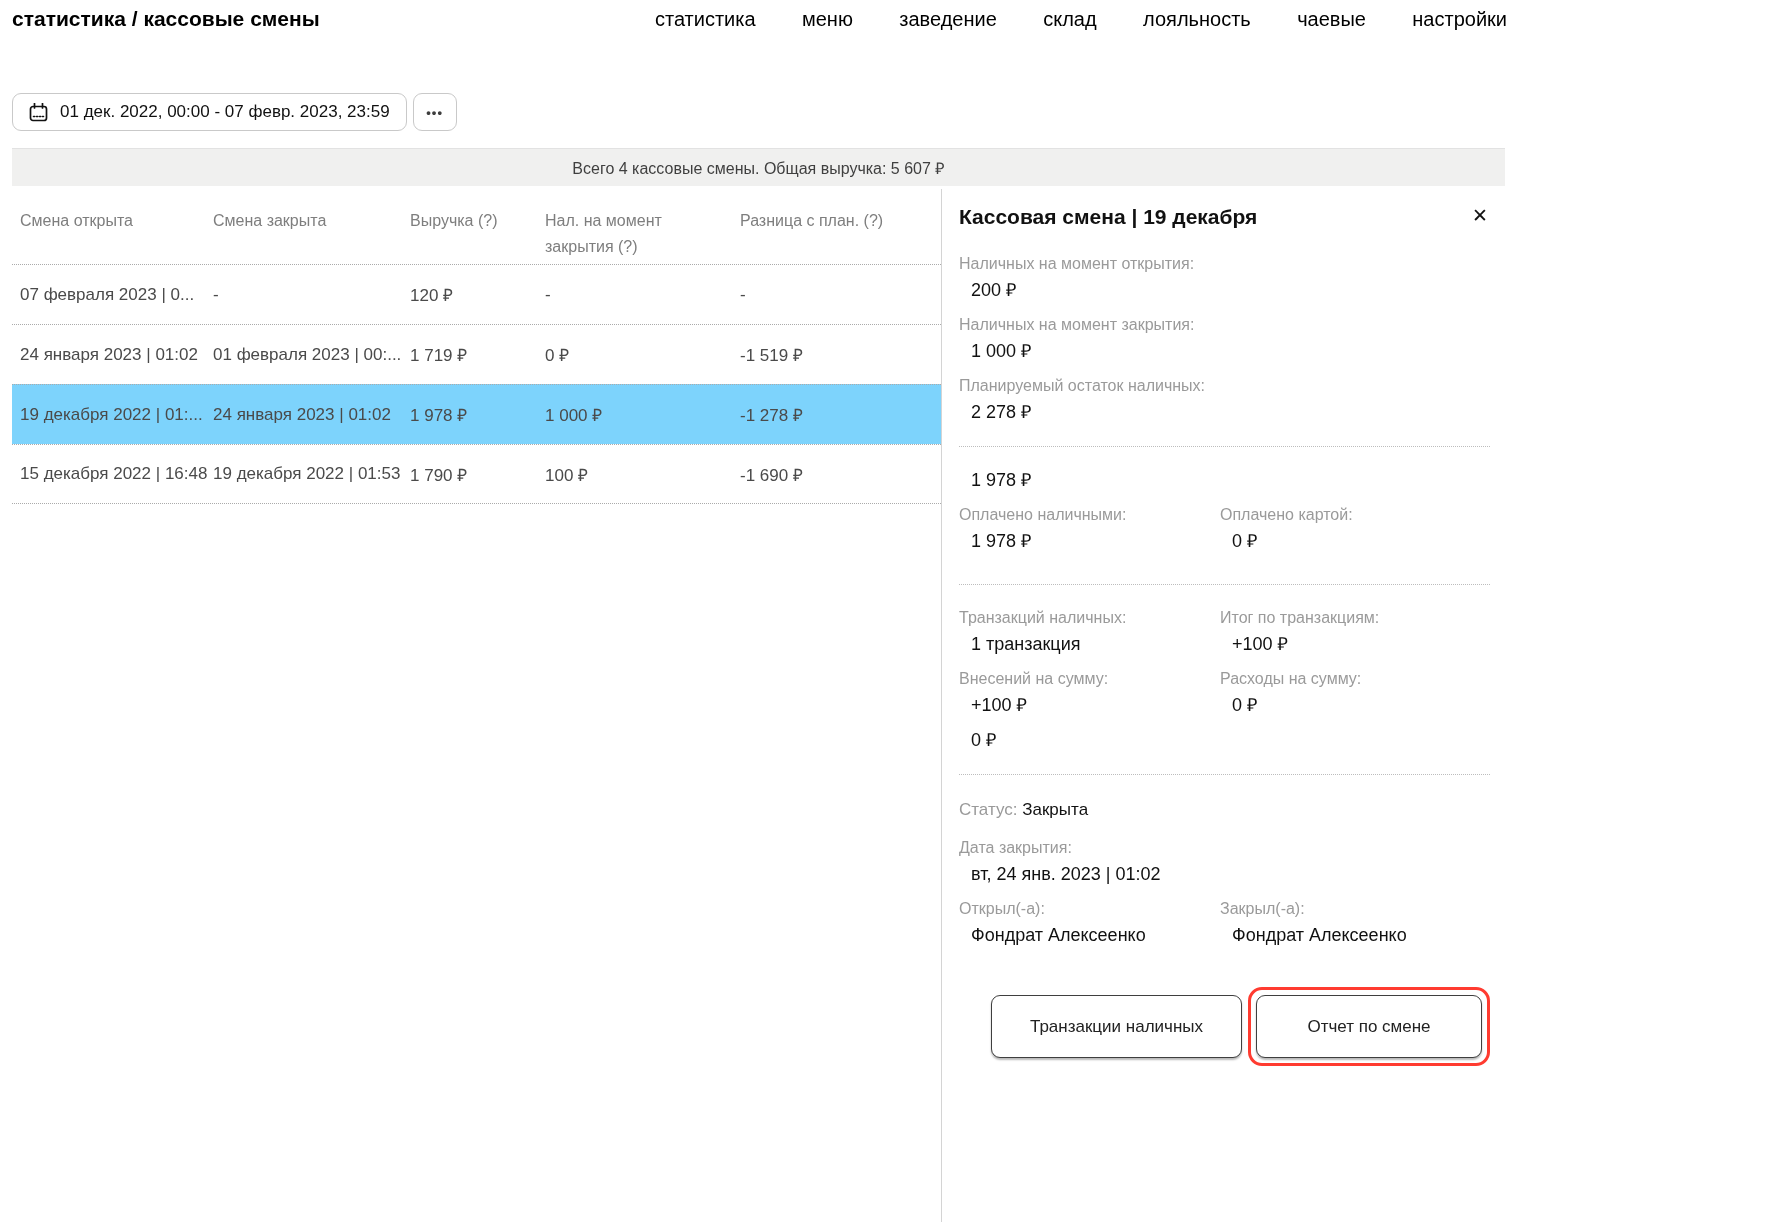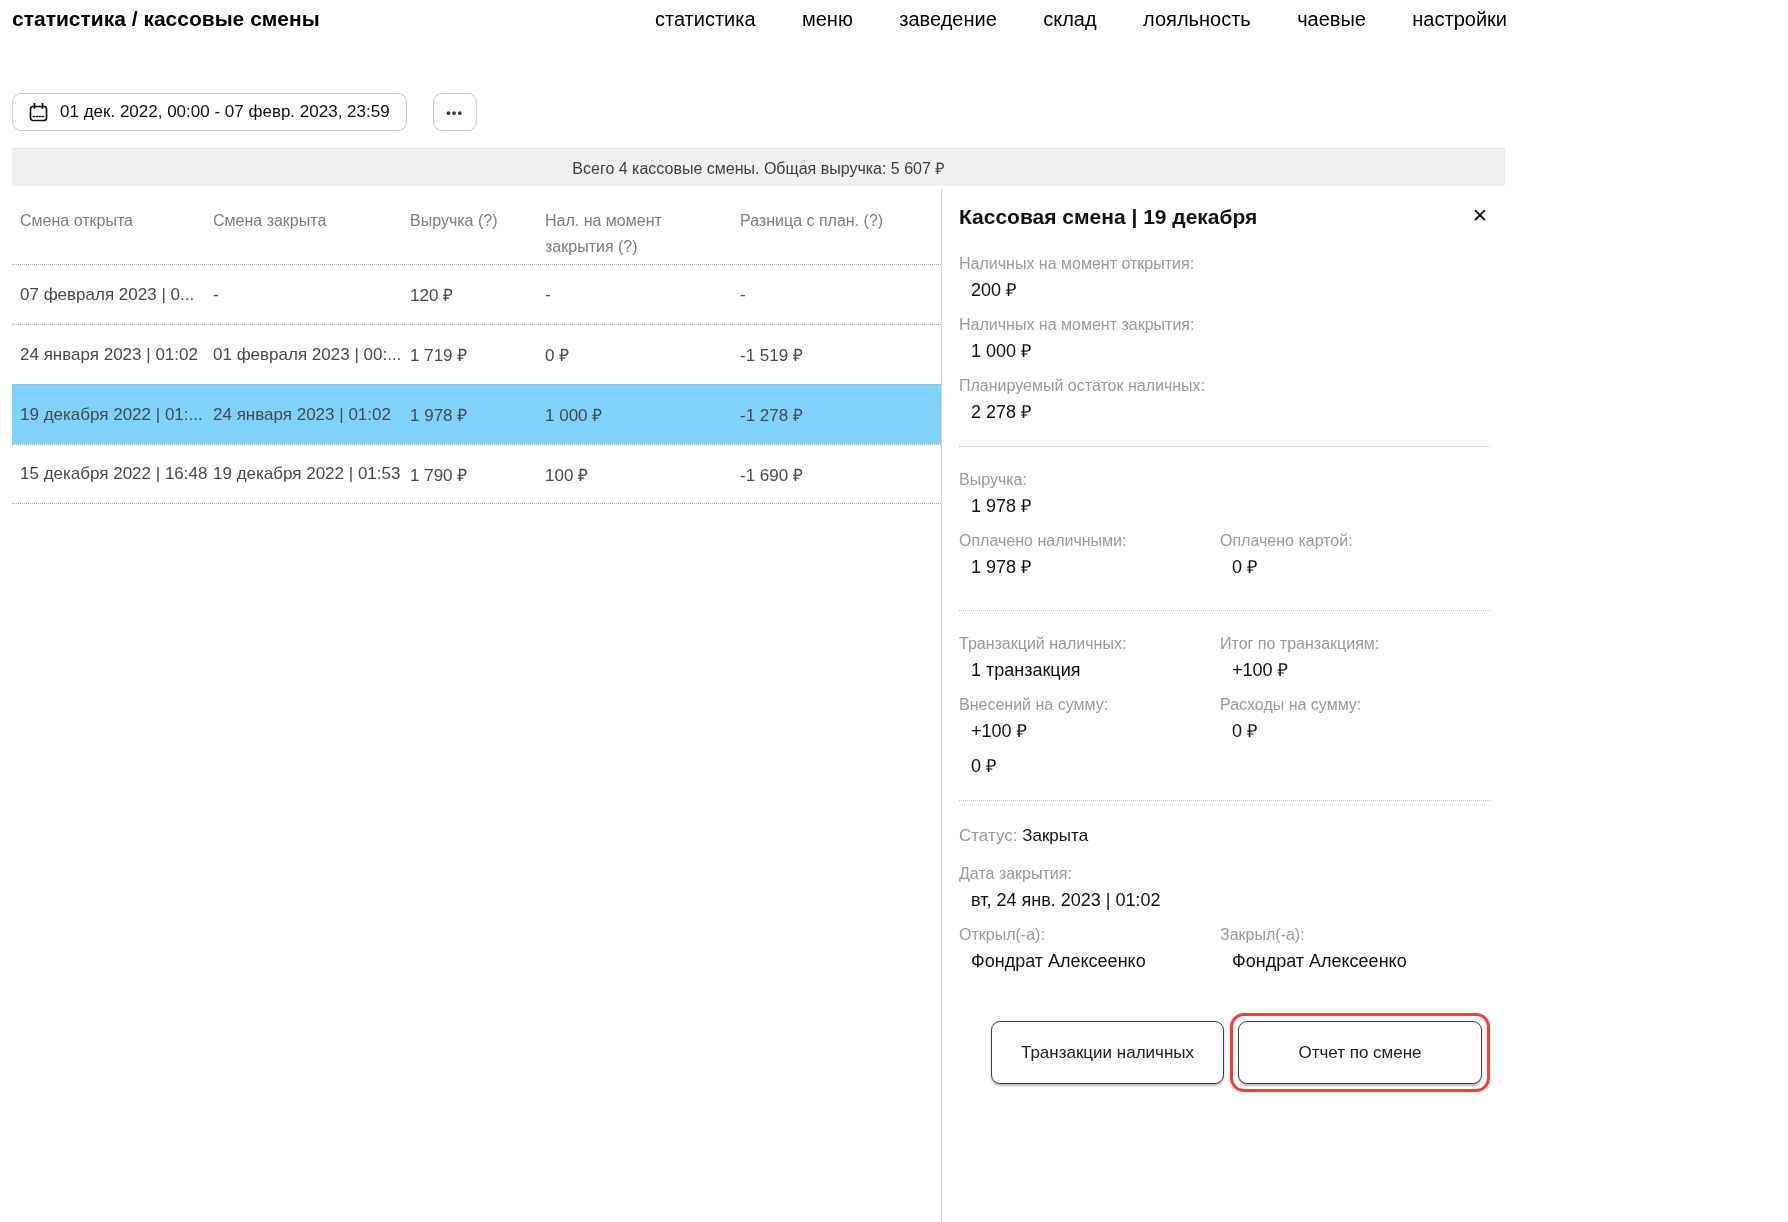--- a/index.html
+++ b/index.html
@@ -6,21 +6,21 @@
   html,body { width:1788px; height:1222px; background:#fff; overflow:hidden;
               font-family:"Liberation Sans", sans-serif; color:#1a1a1a; }
 
   
   .page-title { position:absolute; left:12px; top:7px; font-size:21px; font-weight:700; color:#000; }
   .top-nav { position:absolute; left:655px; top:8px; width:852px; display:flex;
              justify-content:space-between; }
   .top-nav .nav-item { font-size:20px; color:#000; cursor:pointer; white-space:nowrap; }
 
   
-  .toolbar { position:absolute; left:12px; top:93px; display:flex; gap:26px; }
+  .toolbar { position:absolute; left:12px; top:93px; display:flex; gap:6px; }
   .date-btn { height:38px; display:flex; align-items:center; gap:12px; padding:0 16px;
               border:1px solid #c9c9c9; border-radius:9px; background:#fff; cursor:pointer; }
   .date-btn span { font-size:17px; color:#111; white-space:nowrap; }
   .more-btn { width:44px; height:38px; border:1px solid #c9c9c9; border-radius:9px; background:#fff;
               display:flex; align-items:center; justify-content:center; cursor:pointer;
               font-size:13px; letter-spacing:1px; color:#3d3d3d; font-weight:700; }
 
   
   .summary-bar { position:absolute; left:12px; top:148px; width:1493px; height:38px;
                  background:#f0f0ef; border-top:1px solid #e2e2e2;
@@ -52,21 +52,21 @@
   .dotted-div { border-top:1px dotted #bdbdbd; margin:21px 0 20px 0; }
   .status-line { font-size:17px; line-height:30px; margin-bottom:10px; }
   .status-line .s-label { color:#9a9a9a; }
   .status-line .s-value { color:#111; font-weight:500; }
 
   .panel-buttons { display:flex; align-items:center; margin-top:30px;margin-left:32px; }
   .p-btn { height:63px; background:#fff; border:1px solid #3f3f3f; border-radius:9px;
            font-family:"Liberation Sans", sans-serif; font-size:17px; color:#222; cursor:pointer;
            box-shadow:0 2px 2px rgba(0,0,0,0.28); }
   .btn-transactions { width:280px; }
-  .btn-report { width:244px; }
+  .btn-report { width:226px; }
   .highlight-wrap { margin-left:6px; border:3px solid #ff3b30; border-radius:14px; padding:5px; }
 </style>
 </head>
 <body>
 
 <div class="page-title">статистика / кассовые смены</div>
 
 <div class="top-nav">
   <span class="nav-item">статистика</span>
   <span class="nav-item">меню</span>
@@ -153,21 +153,20 @@
     <div class="f-value">1 000 ₽</div>
   </div>
   <div class="field">
     <div class="f-label">Планируемый остаток наличных:</div>
     <div class="f-value">2 278 ₽</div>
   </div>
 
   <div class="dotted-div"></div>
 
   <div class="field">
-    <div class="f-label">Выручка:</div>
     <div class="f-value">1 978 ₽</div>
   </div>
   <div class="two-col">
     <div class="field">
       <div class="f-label">Оплачено наличными:</div>
       <div class="f-value">1 978 ₽</div>
     </div>
     <div class="field">
       <div class="f-label">Оплачено картой:</div>
       <div class="f-value">0 ₽</div>

